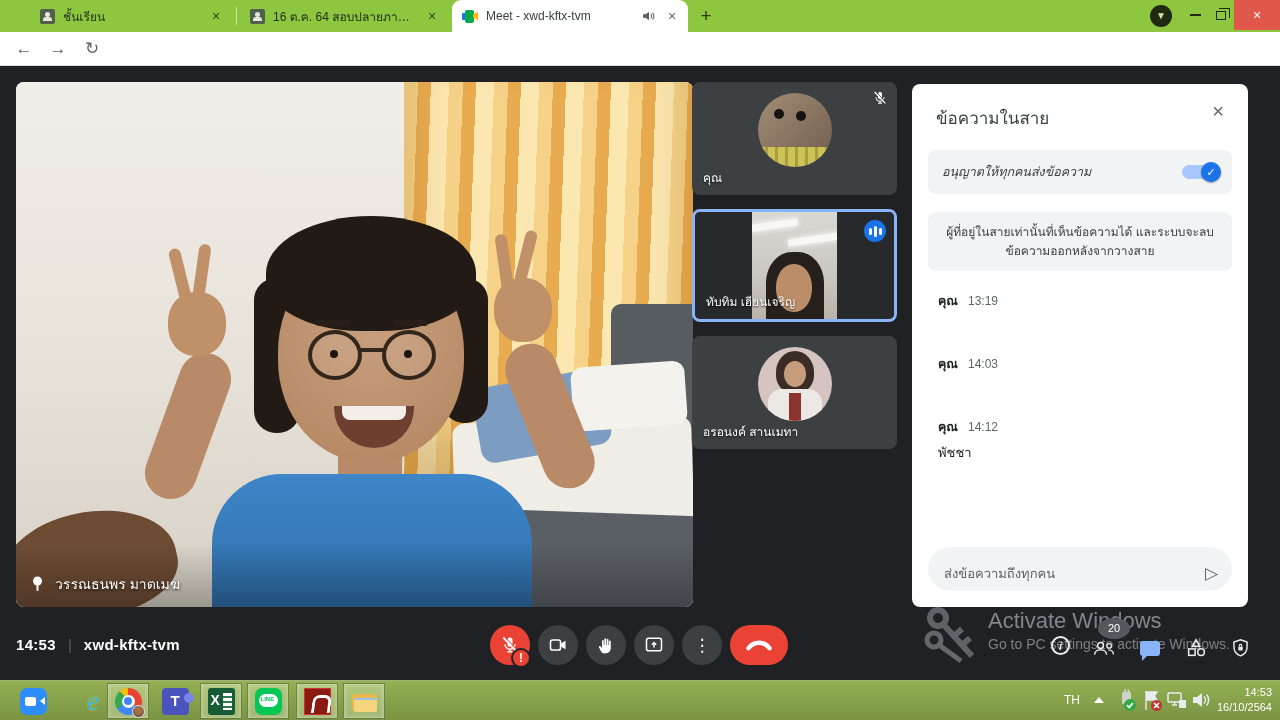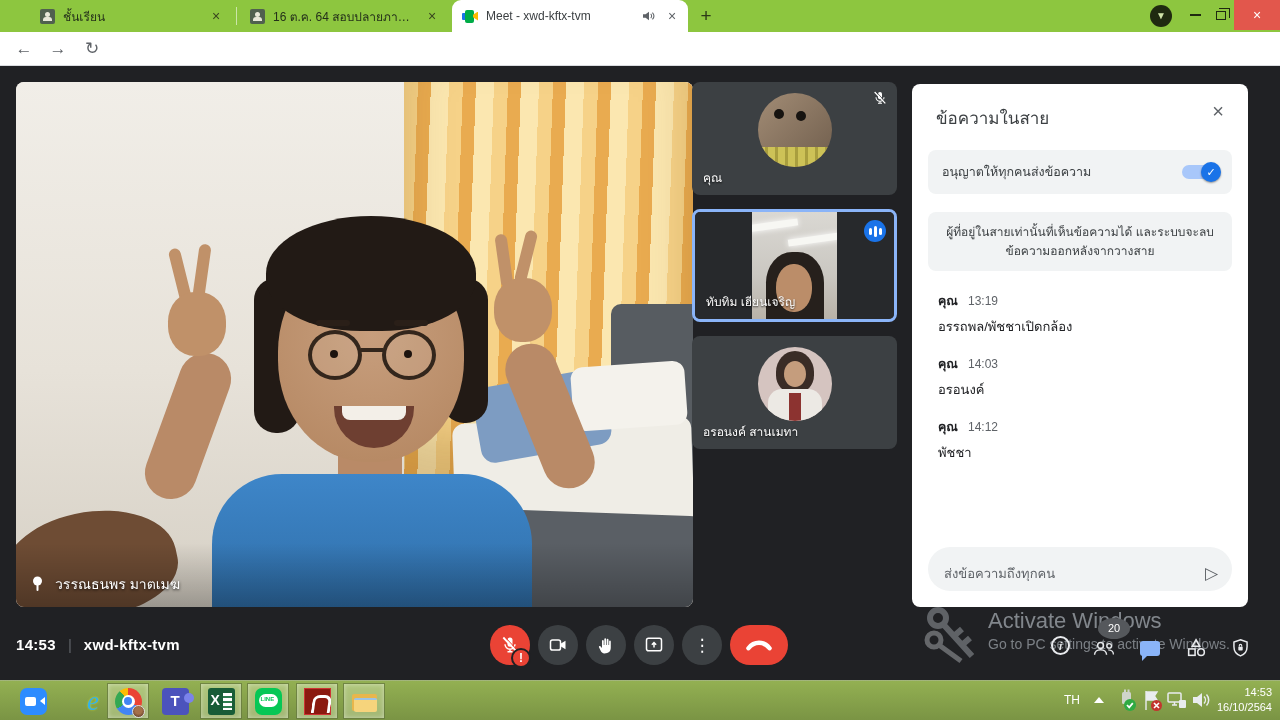--- a/index.html
+++ b/index.html
@@ -105,21 +105,21 @@
   .ava4a::before { content:""; position:absolute; left:10px; top:14px; width:14px; height:14px; border-radius:50%; background:#3c3244; box-shadow:18px -2px 0 #4a3a50; }
   .ava4b { left:95px; background:linear-gradient(135deg,#d4c8b2,#9c8a72); }
   .ava4b::before { content:""; position:absolute; left:16px; top:10px; width:16px; height:16px; border-radius:50%; background:#4f3b2c; }
   #tile-more .label { left:50%; transform:translateX(-50%); bottom:10px; font-size:13px; }
 
   
   #chat-panel { position:absolute; left:912px; top:18px; width:336px; height:523px; background:#fff; border-radius:8px; }
   #chat-title { position:absolute; left:24px; top:20px; font-size:17px; color:#3c4043; }
   #chat-close { position:absolute; right:18px; top:16px; font-size:20px; color:#5f6368; width:24px; text-align:center; }
   #allow-row { position:absolute; left:16px; top:66px; width:304px; height:44px; background:#f1f3f4; border-radius:8px; display:flex; align-items:center; padding:0 14px; }
-  #allow-row .lbl { font-size:12.5px; color:#3c4043; flex:1; }
+  #allow-row .lbl { font-size:12.5px; color:#3c4043; flex:1;font-style:italic; }
   .toggle { position:relative; width:36px; height:14px; border-radius:7px; background:#a8c7fa; flex:none; }
   .toggle .knob { position:absolute; right:-3px; top:-3px; width:20px; height:20px; border-radius:50%; background:#1a73e8; color:#fff; font-size:11px; text-align:center; line-height:20px; box-shadow:0 1px 2px rgba(0,0,0,.4); }
   #chat-notice { position:absolute; left:16px; top:128px; width:304px; background:#f1f3f4; border-radius:8px; padding:11px 16px; font-size:12px; line-height:1.55; color:#3c4043; text-align:center; }
   .msg { position:absolute; left:26px; width:290px; }
   .msg .hdr { display:flex; gap:10px; align-items:baseline; }
   .msg .sender { font-size:12.5px; font-weight:bold; color:#202124; }
   .msg .time { font-size:12px; color:#5f6368; }
   .msg .body { margin-top:5px; font-size:13px; color:#202124; }
   #chat-inputrow { position:absolute; left:16px; bottom:16px; width:304px; height:44px; background:#f1f3f4; border-radius:22px; display:flex; align-items:center; padding:8px 14px 0 16px; }
   #chat-input { flex:1; border:none; outline:none; background:transparent; font-size:13px; color:#202124; font-family:inherit; }
@@ -323,28 +323,26 @@
         <div class="knob">✓</div>
       </div>
     </div>
     <div id="chat-notice">ผู้ที่อยู่ในสายเท่านั้นที่เห็นข้อความได้ และระบบจะลบข้อความออกหลังจากวางสาย</div>
 
     <div class="msg" style="top:207px;">
       <div class="hdr">
         <span class="sender">คุณ</span>
         <span class="time">13:19</span>
       </div>
-      <div class="body">อรรถพล/พัชชาเปิดกล้อง</div>
     </div>
     <div class="msg" style="top:270px;">
       <div class="hdr">
         <span class="sender">คุณ</span>
         <span class="time">14:03</span>
       </div>
-      <div class="body">อรอนงค์</div>
     </div>
     <div class="msg" style="top:333px;">
       <div class="hdr">
         <span class="sender">คุณ</span>
         <span class="time">14:12</span>
       </div>
       <div class="body">พัชชา</div>
     </div>
 
     <div id="chat-inputrow">

